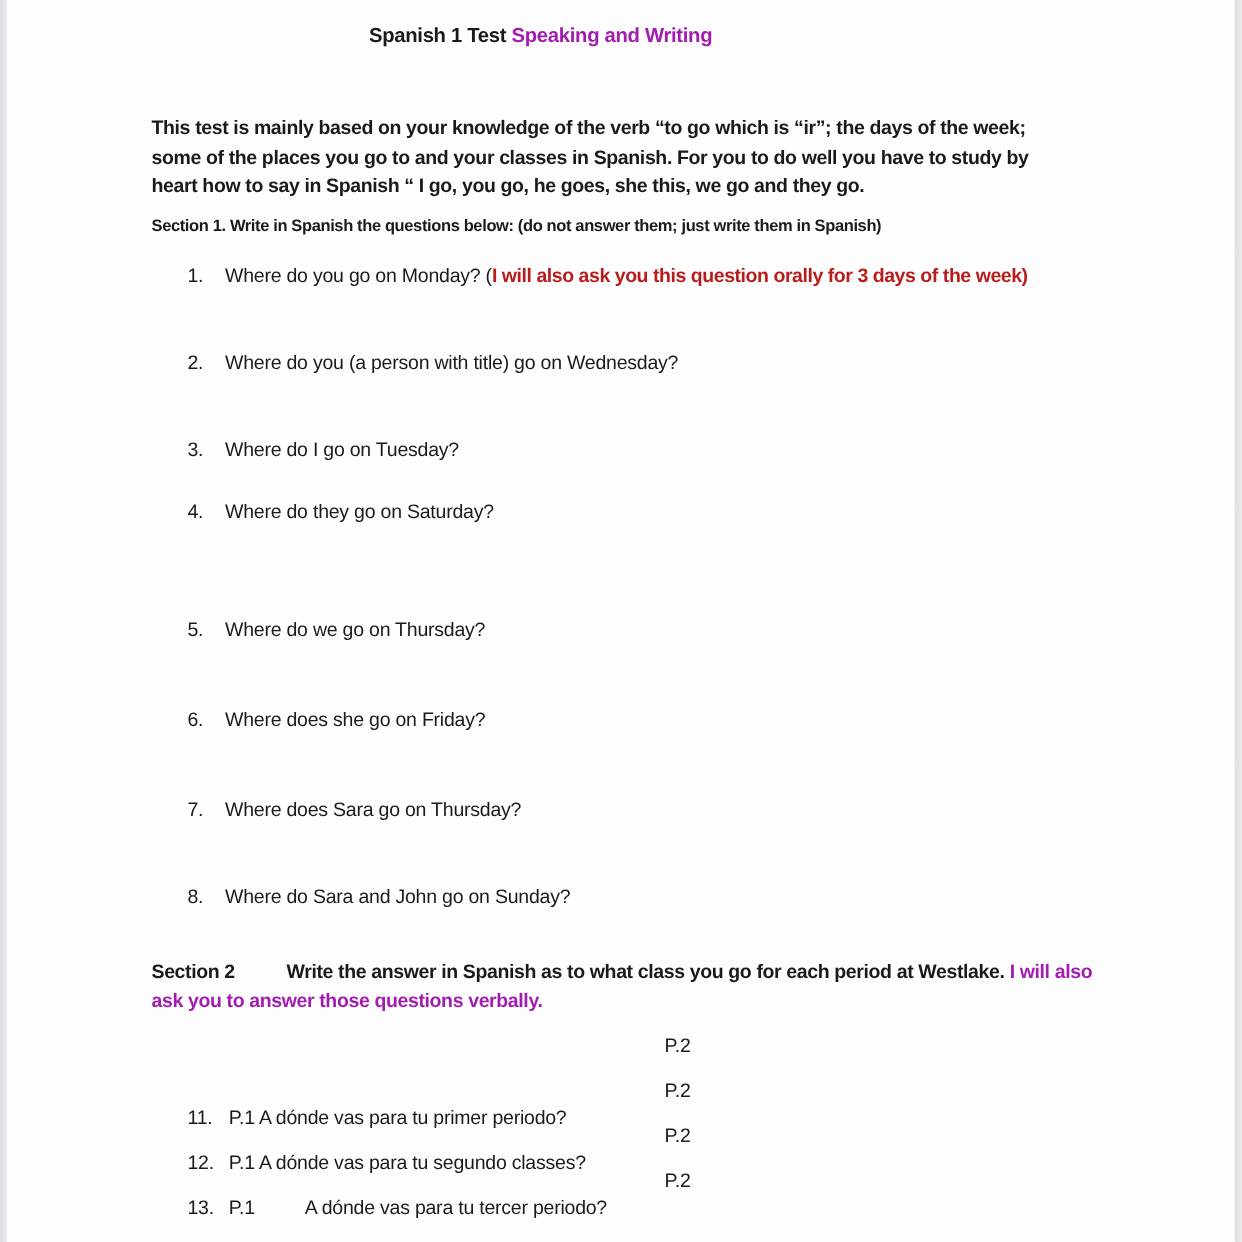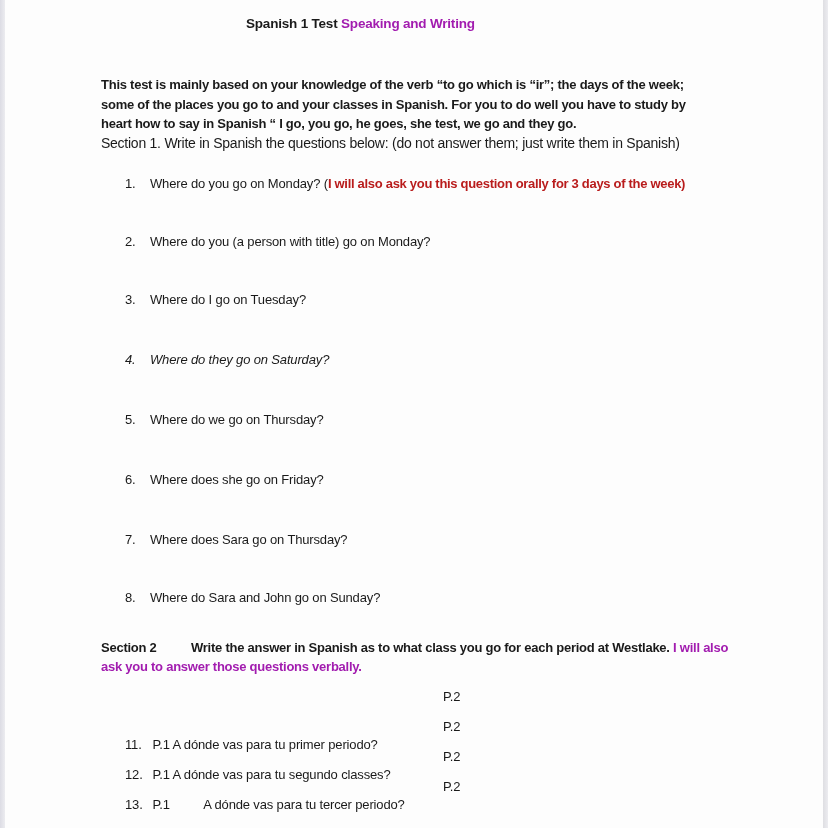--- a/index.html
+++ b/index.html
@@ -49,24 +49,24 @@
       left: 96px;
       width: 630px;
       font-size: 13px;
       font-weight: bold;
       line-height: 19.5px;
       letter-spacing: -0.25px;
     }
     .intro p { margin: 0; white-space: nowrap; }
     .section1-heading {
       position: absolute;
-      top: 135px;
+      top: 145px;
       left: 96px;
-      font-size: 14px;
-      font-weight: normal;
+      font-size: 11px;
+      font-weight: bold;
       white-space: nowrap;
       letter-spacing: -0.25px;
     }
     .q {
       position: absolute;
       left: 120px;
       font-size: 13px;
       white-space: nowrap;
       letter-spacing: -0.15px;
     }
@@ -118,35 +118,35 @@
 <div class="page">
 
   <div class="title">
     <span>Spanish 1 Test</span>
     <span class="red">Speaking and Writing</span>
   </div>
 
   <div class="intro">
     <p>This test is mainly based on your knowledge of the verb “to go which is  “ir”; the days of the week;</p>
     <p>some of the places you go to and your classes in Spanish. For you to do well you have to study by</p>
-    <p>heart how to say in Spanish “ I go, you  go, he goes, she test, we go and they go.</p>
+    <p>heart how to say in Spanish “ I go, you  go, he goes, she this, we go and they go.</p>
   </div>
 
   <div class="section1-heading">Section 1.  Write in Spanish the questions below: (do not answer them; just write them in Spanish)</div>
 
   <div class="q" style="top:176px;">
     <span class="num">1.</span><span>Where do you go on Monday? (</span><span class="note">I will also ask you this question orally for 3 days of the week)</span>
   </div>
   <div class="q" style="top:234px;">
-    <span class="num">2.</span><span>Where do you (a person with title) go on Monday?</span>
+    <span class="num">2.</span><span>Where do you (a person with title) go on Wednesday?</span>
   </div>
   <div class="q" style="top:292px;">
     <span class="num">3.</span><span>Where do I go on Tuesday?</span>
   </div>
-  <div class="q" style="top:352px;font-style:italic;">
+  <div class="q" style="top:333px;">
     <span class="num">4.</span><span>Where do they go on Saturday?</span>
   </div>
   <div class="q" style="top:412px;">
     <span class="num">5.</span><span>Where do we go on Thursday?</span>
   </div>
   <div class="q" style="top:472px;">
     <span class="num">6.</span><span>Where does she go on Friday?</span>
   </div>
   <div class="q" style="top:532px;">
     <span class="num">7.</span><span>Where does Sara go on Thursday?</span>

